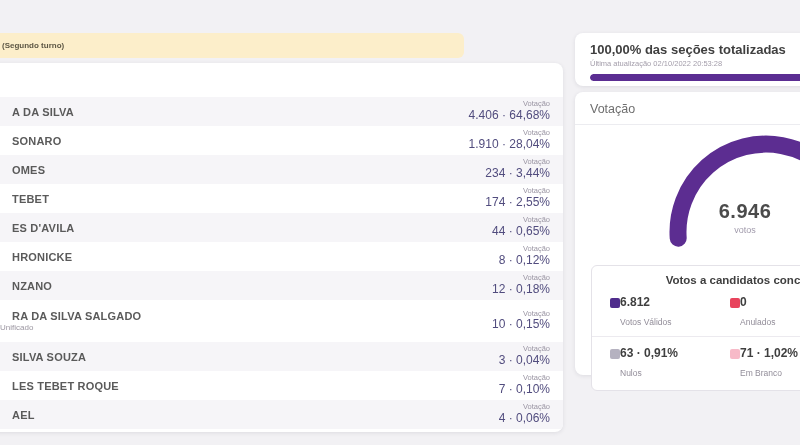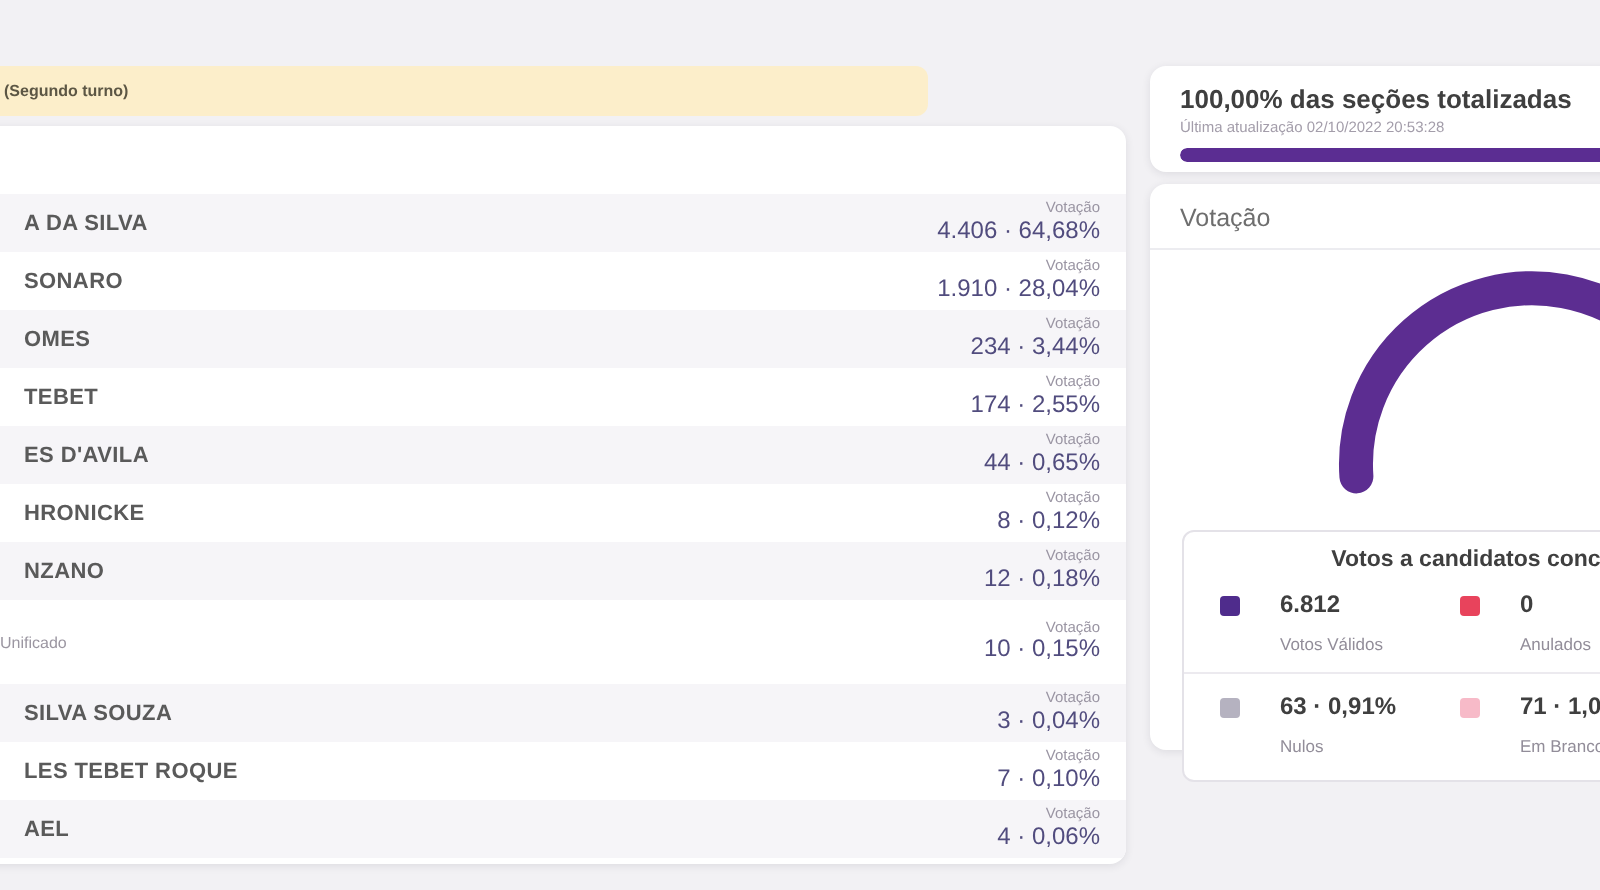--- a/index.html
+++ b/index.html
@@ -84,21 +84,21 @@
     width:330px; background:#fff;
     border:1px solid #e4e2e8; border-radius:6px;
     padding:8px 0 12px 0;
   }
   .legend-title { text-align:center; font-size:11.5px; font-weight:bold; color:#3f3f3f; white-space:nowrap; }
   .legend-row {
     display:grid; grid-template-columns:120px 1fr;
     margin:10px 0 0 18px;
   }
   .legend-divider { border-top:1px solid #eceaef; margin-top:9px; }
-  .legend-item { display:flex; gap:20px; align-items:flex-start; }
+  .legend-item { display:flex; gap:0; align-items:flex-start; }
   .swatch { width:10px; height:10px; border-radius:2px; margin-top:2px; flex:0 0 auto; }
   .li-value { font-size:12px; font-weight:bold; color:#3f3f3f; line-height:1.1; }
   .li-label { font-size:8.5px; color:#928d99; margin-top:8px; }
 </style>
 </head>
 <body>
 
 <div class="turno-banner">
   <span>(Segundo turno)</span>
 </div>
@@ -171,20 +171,21 @@
           <span class="nm">NZANO</span>
         </div>
       <div class="votes">
           <span class="vlabel">Votação</span>
           <span class="vvalue">12 · 0,18%</span>
         </div>
     </div>
 
     <div class="row tall">
       <div class="cname">
+        <span class="nm">RA DA SILVA SALGADO</span>
         <span class="sub">Unificado</span>
       </div>
       <div class="votes">
           <span class="vlabel">Votação</span>
           <span class="vvalue">10 · 0,15%</span>
         </div>
     </div>
 
     <div class="row">
       <div class="cname">
@@ -227,20 +228,24 @@
   </div>
 </div>
 
 <div class="votacao-card">
   <div class="votacao-header">Votação</div>
 
   <svg class="gauge-svg" width="240" height="180" viewBox="0 0 240 180">
     <path d="M 48.2 118.2 A 88 88 0 1 1 215.8 149.2" fill="none" stroke="#5c2d91" stroke-width="17" stroke-linecap="round"></path>
   </svg>
 
+  <div class="gauge-text">
+    <div class="gauge-total">6.946</div>
+    <div class="gauge-unit">votos</div>
+  </div>
 
   <div class="legend-box">
     <div class="legend-title">Votos a candidatos concorrentes</div>
 
     <div class="legend-row">
       <div class="legend-item">
         <span class="swatch" style="background: rgb(79, 44, 140);"></span>
         <span>
           <span class="li-value" style="display:block">6.812</span>
           <span class="li-label" style="display:block">Votos Válidos</span>

